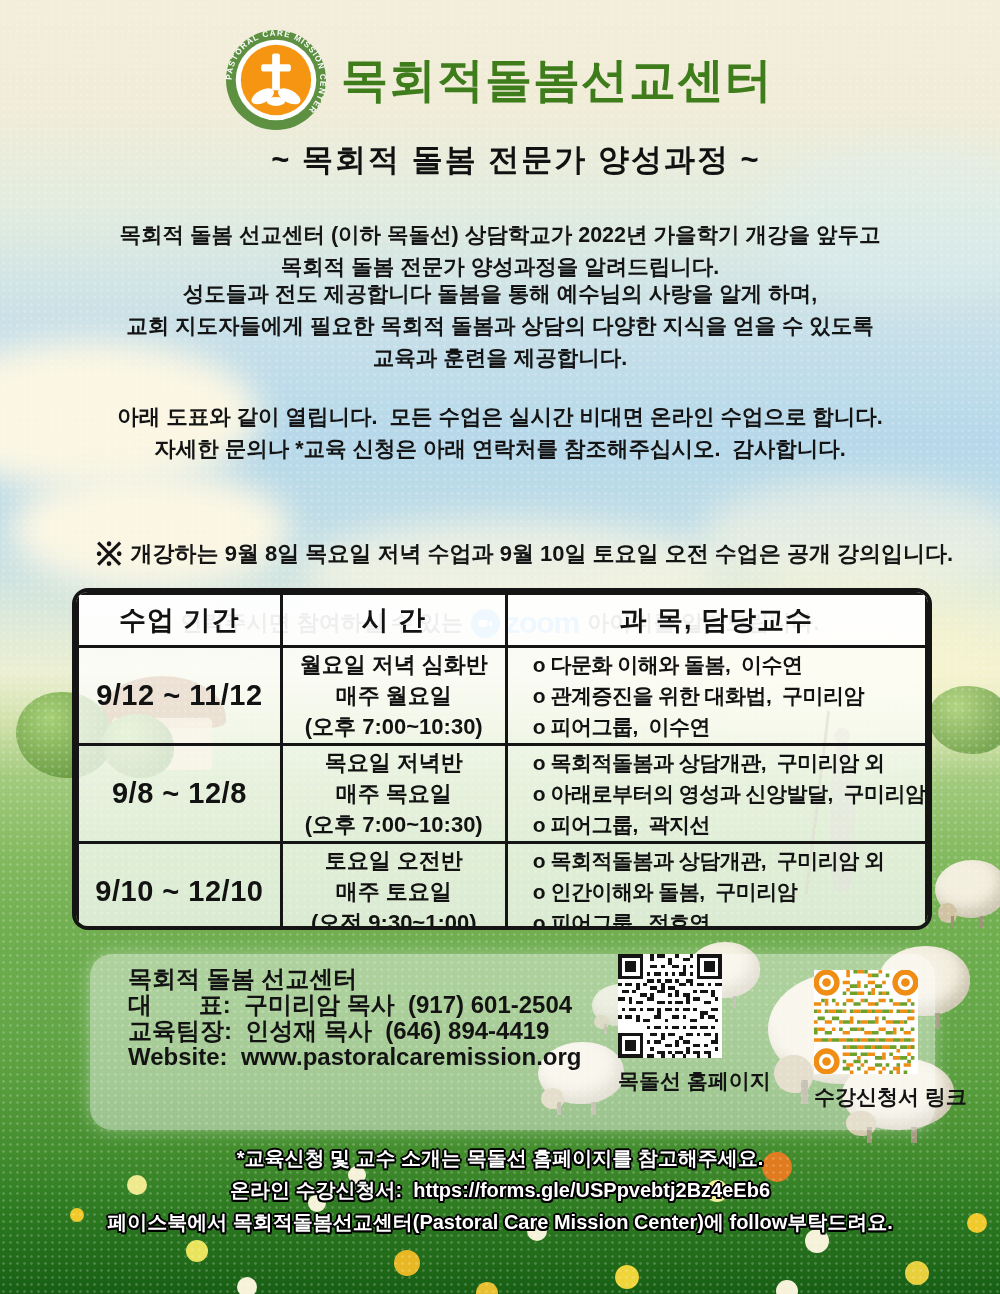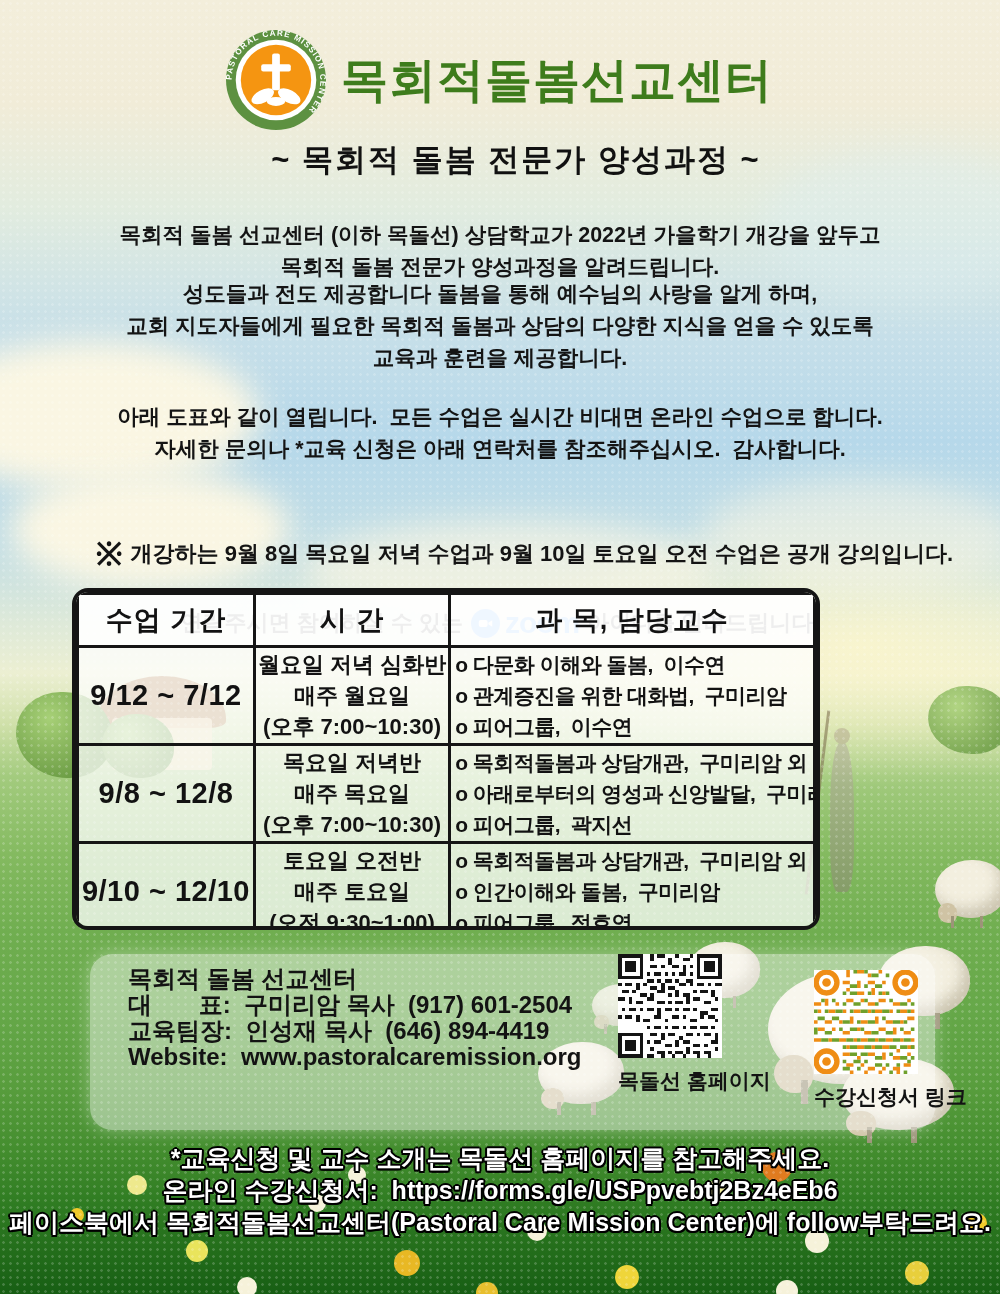--- a/index.html
+++ b/index.html
@@ -62,46 +62,46 @@
   .notice{left:0;top:504px;width:100%;text-align:center;font-weight:bold;color:#141414;}
   .notice-line{font-size:22px;line-height:33px;white-space:pre;}
   .ref-mark{font-size:32px;vertical-align:-4px;margin-right:8px;}
   .notice-line2{display:flex;justify-content:center;align-items:center;gap:8px;font-size:22px;
     font-weight:bold;margin-top:2px;}
   .zoom-badge{display:inline-flex;align-items:center;gap:5px;}
   .zoom-cam{width:29px;height:29px;border-radius:50%;background:#2D8CFF;display:inline-flex;
     align-items:center;justify-content:center;}
   .zoom-word{color:#2D8CFF;font-size:30px;font-weight:bold;letter-spacing:-1px;}
 
-  .table-wrap{left:72px;top:588px;width:748px;height:342px;border:4px solid #151515;
+  .table-wrap{left:72px;top:588px;width:860px;height:342px;border:4px solid #151515;
     border-radius:16px;overflow:hidden;background:rgba(255,255,255,.25);box-sizing:border-box;}
   table.schedule{width:100%;height:100%;border-collapse:collapse;table-layout:fixed;}
   table.schedule th,table.schedule td{border:3px solid #151515;font-weight:bold;color:#121212;}
   table.schedule th{height:48px;background:rgba(255,255,255,.9);font-size:27px;letter-spacing:1px;}
   table.schedule td{background:rgba(255,255,255,.66);}
   col.c1{width:24%;} col.c2{width:26.5%;} col.c3{width:49.5%;}
   td.period{text-align:center;font-size:29px;letter-spacing:.5px;}
   td.time{text-align:center;font-size:22px;line-height:31px;}
   td.time div{white-space:pre;}
-  td.subjects{font-size:21px;line-height:31px;padding-left:4px;letter-spacing:-.5px;}
+  td.subjects{font-size:21px;line-height:31px;padding-left:25px;letter-spacing:-.5px;}
   td.subjects div{white-space:pre;}
 
   .contact-panel{left:90px;top:954px;width:845px;height:176px;background:rgba(255,255,255,.45);
     border-radius:22px;box-shadow:0 0 18px rgba(255,255,255,.35);}
   .contact-text{position:absolute;left:38px;top:12px;font-weight:bold;color:#131313;}
   .contact-text div{font-size:24px;line-height:26px;white-space:pre;}
   .contact-text .c-head{font-size:25px;}
   .qr{position:absolute;margin:0;text-align:center;}
   .qr1{left:528px;top:0;width:104px;}
   .qr2{left:708px;top:16px;width:104px;margin-left:16px;}
   .qr svg{display:block;background:#fff;}
   .qr figcaption{margin-top:9px;font-size:21px;font-weight:bold;color:#131313;white-space:pre;}
 
   .footer{left:0;top:1142px;width:100%;text-align:center;font-weight:bold;color:#fff;}
-  .footer div{font-size:25px;line-height:32px;white-space:pre;
+  .footer div{font-size:20px;line-height:32px;white-space:pre;
     text-shadow:2px 0 #000,-2px 0 #000,0 2px #000,0 -2px #000,
       1.5px 1.5px #000,-1.5px 1.5px #000,1.5px -1.5px #000,-1.5px -1.5px #000;}
 </style>
 </head>
 <body>
 
 <div class="poster">
 
   <div class="decor">
     <div class="cloud" style="left:-80px;top:340px;width:340px;height:150px;"></div>
@@ -194,21 +194,21 @@
           </colgroup>
         <thead>
           <tr>
             <th>수업 기간</th>
             <th>시 간</th>
             <th>과 목, 담당교수</th>
           </tr>
         </thead>
         <tbody>
           <tr>
-            <td class="period">9/12 ~ 7/12</td>
+            <td class="period">9/12 ~ 11/12</td>
             <td class="time">
               <div>월요일 저녁 심화반</div>
               <div>매주 월요일</div>
               <div>(오후 7:00~10:30)</div>
             </td>
             <td class="subjects">
               <div>o 다문화 이해와 돌봄,  이수연</div>
               <div>o 관계증진을 위한 대화법,  구미리암</div>
               <div>o 피어그룹,  이수연</div>
             </td>

